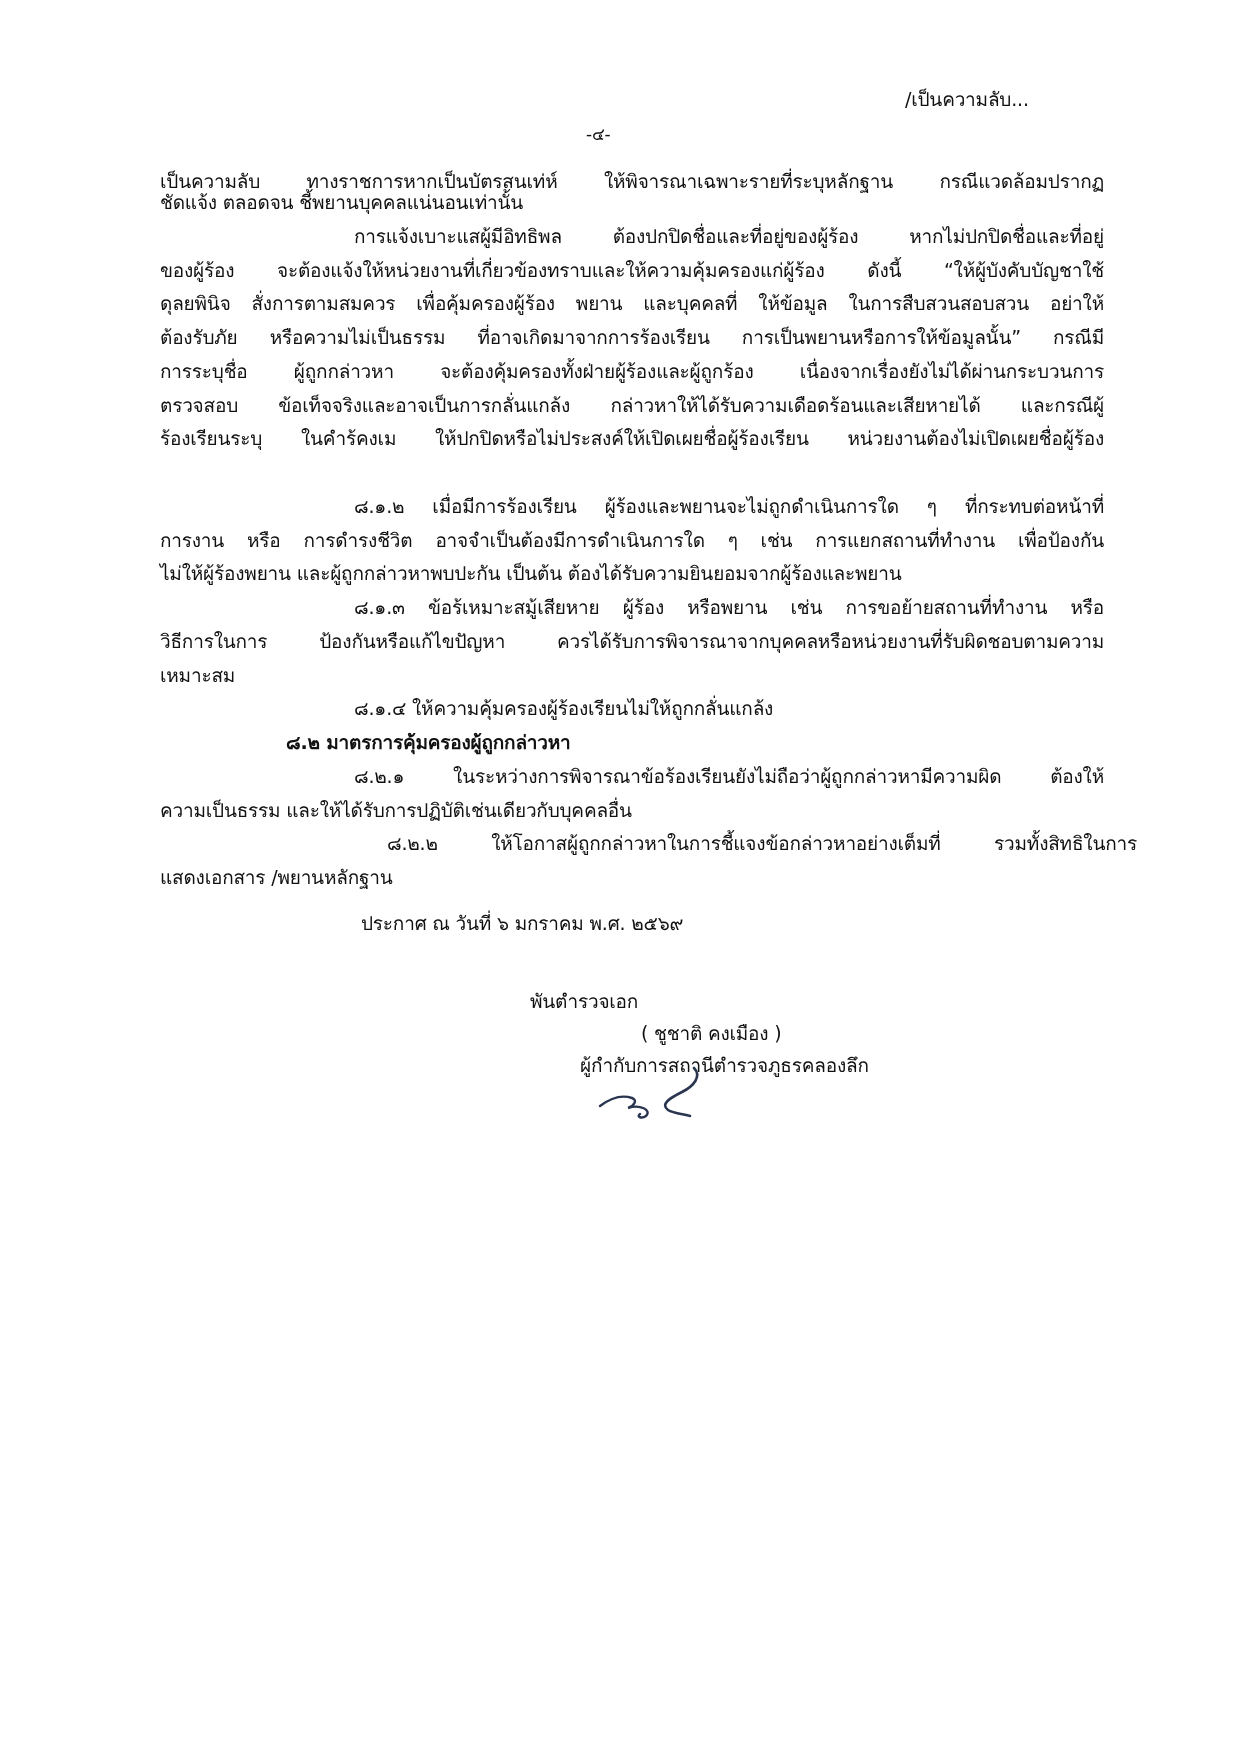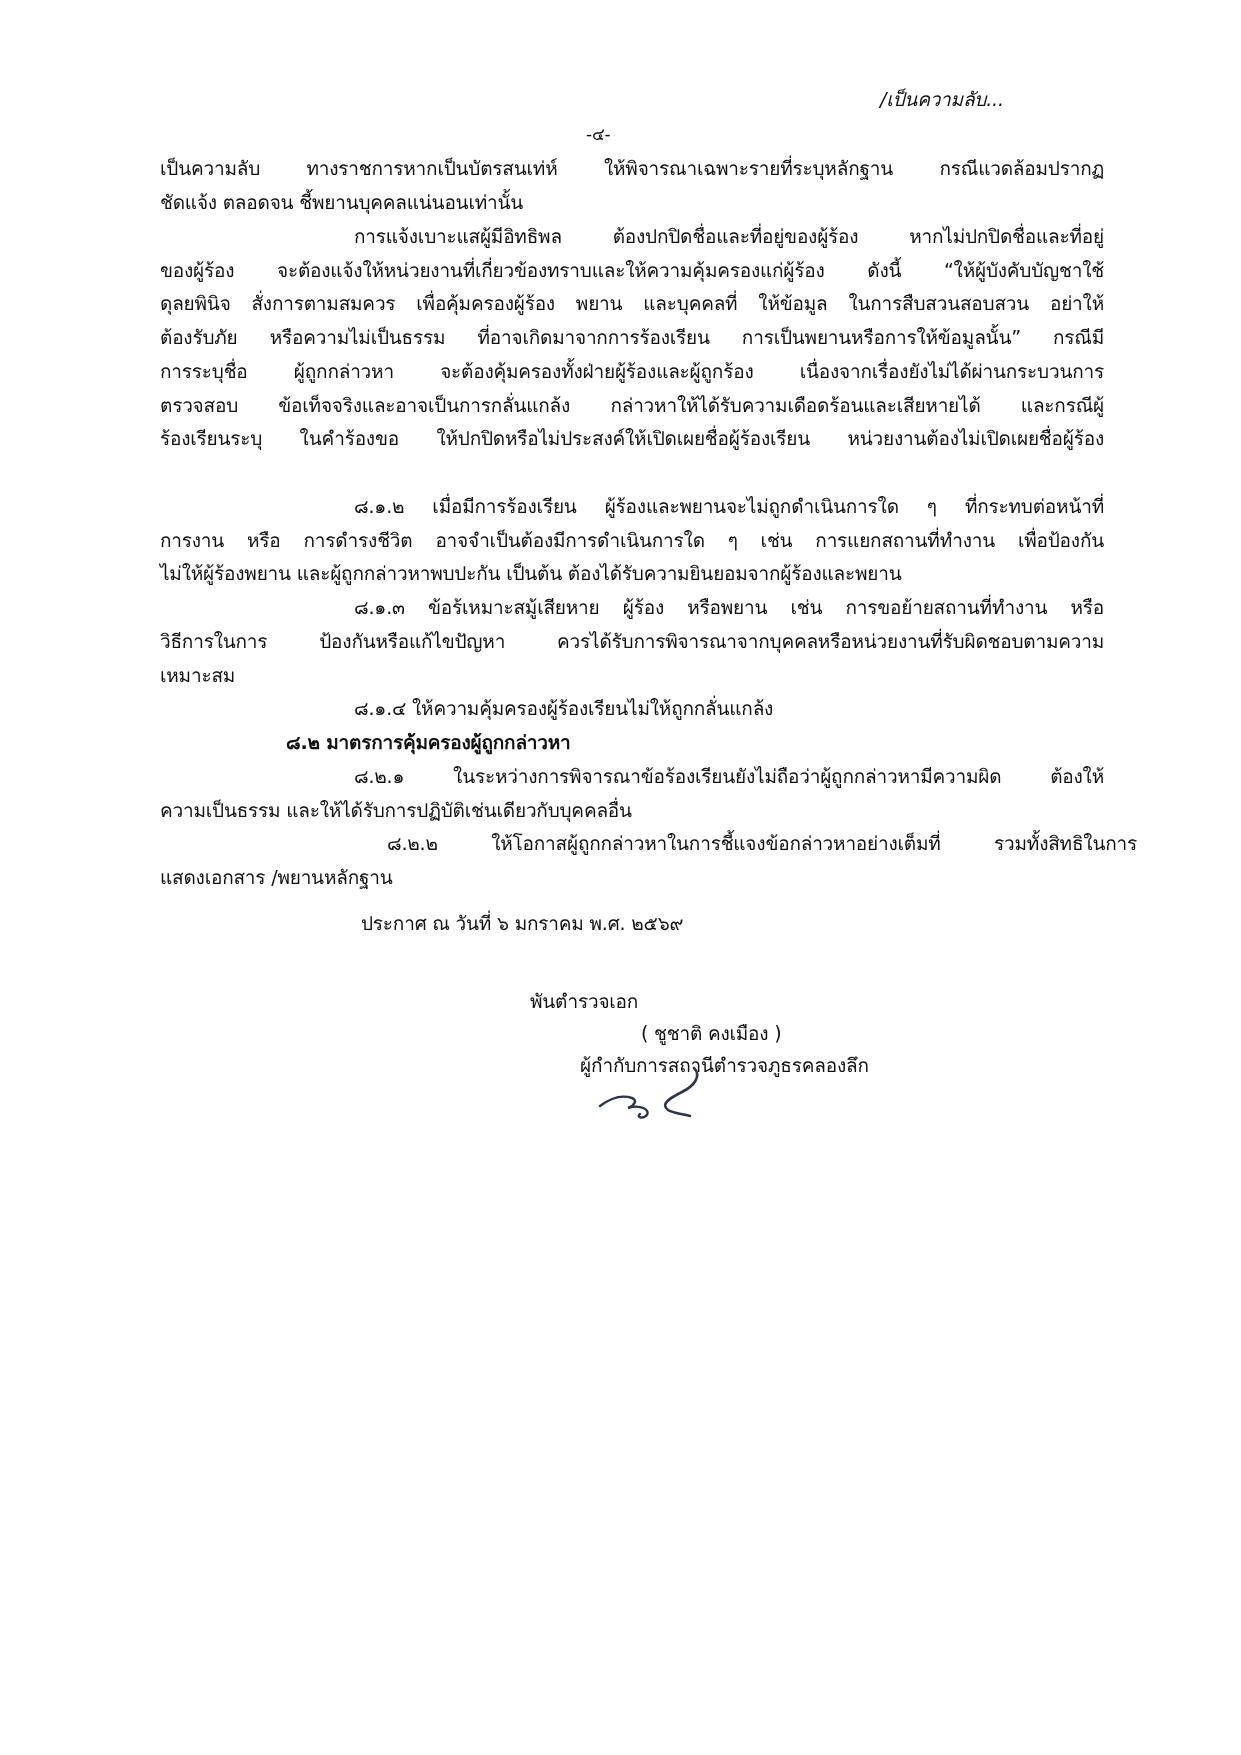--- a/index.html
+++ b/index.html
@@ -34,33 +34,33 @@
     text-align-last: justify;
   }
   .bold { font-weight: bold; }
   .sig-svg { position: absolute; left: 598px; top: 1064px; }
 </style>
 </head>
 <body>
 
 <div class="page">
 
-  <div class="line" style="left:880px; top:86px;font-style:italic;">/เป็นความลับ...</div>
+  <div class="line" style="left:905px; top:86px;">/เป็นความลับ...</div>
   <div class="line" style="left:586px; top:121px; font-size:17px;">-๔-</div>
 
-  <div class="line justify" style="top:155px;">เป็นความลับ   ทางราชการหากเป็นบัตรสนเท่ห์ ให้พิจารณาเฉพาะรายที่ระบุหลักฐาน กรณีแวดล้อมปรากฏ</div>
+  <div class="line justify" style="top:168px;">เป็นความลับ   ทางราชการหากเป็นบัตรสนเท่ห์ ให้พิจารณาเฉพาะรายที่ระบุหลักฐาน กรณีแวดล้อมปรากฏ</div>
   <div class="line" style="left:160px; top:189px;">ชัดแจ้ง ตลอดจน ชี้พยานบุคคลแน่นอนเท่านั้น</div>
 
   <div class="line" style="left:354px; top:223px; width:750px; text-align:justify; text-align-last:justify;">การแจ้งเบาะแสผู้มีอิทธิพล ต้องปกปิดชื่อและที่อยู่ของผู้ร้อง หากไม่ปกปิดชื่อและที่อยู่</div>
   <div class="line justify" style="top:257px;">ของผู้ร้อง  จะต้องแจ้งให้หน่วยงานที่เกี่ยวข้องทราบและให้ความคุ้มครองแก่ผู้ร้อง ดังนี้ “ให้ผู้บังคับบัญชาใช้</div>
   <div class="line justify" style="top:290px;">ดุลยพินิจ สั่งการตามสมควร เพื่อคุ้มครองผู้ร้อง พยาน และบุคคลที่ ให้ข้อมูล ในการสืบสวนสอบสวน อย่าให้</div>
   <div class="line justify" style="top:324px;">ต้องรับภัย  หรือความไม่เป็นธรรม ที่อาจเกิดมาจากการร้องเรียน การเป็นพยานหรือการให้ข้อมูลนั้น” กรณีมี</div>
   <div class="line justify" style="top:358px;">การระบุชื่อ  ผู้ถูกกล่าวหา จะต้องคุ้มครองทั้งฝ่ายผู้ร้องและผู้ถูกร้อง เนื่องจากเรื่องยังไม่ได้ผ่านกระบวนการ</div>
   <div class="line justify" style="top:392px;">ตรวจสอบ  ข้อเท็จจริงและอาจเป็นการกลั่นแกล้ง กล่าวหาให้ได้รับความเดือดร้อนและเสียหายได้ และกรณีผู้</div>
-  <div class="line justify" style="top:425px;">ร้องเรียนระบุ ในคำร้องขอ ให้ปกปิดหรือไม่ประสงค์ให้เปิดเผยชื่อผู้ร้องเรียน หน่วยงานต้องไม่เปิดเผยชื่อผู้ร้อง</div>
+  <div class="line justify" style="top:425px;">ร้องเรียนระบุ ในคำร้คงเม ให้ปกปิดหรือไม่ประสงค์ให้เปิดเผยชื่อผู้ร้องเรียน หน่วยงานต้องไม่เปิดเผยชื่อผู้ร้อง</div>
 
   <div class="line" style="left:354px; top:493px; width:750px; text-align:justify; text-align-last:justify;">๘.๑.๒  เมื่อมีการร้องเรียน ผู้ร้องและพยานจะไม่ถูกดำเนินการใด ๆ ที่กระทบต่อหน้าที่</div>
   <div class="line justify" style="top:527px;">การงาน หรือ   การดำรงชีวิต อาจจำเป็นต้องมีการดำเนินการใด ๆ เช่น การแยกสถานที่ทำงาน เพื่อป้องกัน</div>
   <div class="line" style="left:160px; top:560px;">ไม่ให้ผู้ร้องพยาน และผู้ถูกกล่าวหาพบปะกัน เป็นต้น ต้องได้รับความยินยอมจากผู้ร้องและพยาน</div>
 
   <div class="line" style="left:354px; top:594px; width:750px; text-align:justify; text-align-last:justify;">๘.๑.๓  ข้อร้เหมาะสมู้เสียหาย ผู้ร้อง หรือพยาน เช่น การขอย้ายสถานที่ทำงาน หรือ</div>
   <div class="line justify" style="top:628px;">วิธีการในการ ป้องกันหรือแก้ไขปัญหา ควรได้รับการพิจารณาจากบุคคลหรือหน่วยงานที่รับผิดชอบตามความ</div>
   <div class="line" style="left:160px; top:662px;">เหมาะสม</div>
 
   <div class="line" style="left:354px; top:695px;text-align:right;">๘.๑.๔ ให้ความคุ้มครองผู้ร้องเรียนไม่ให้ถูกกลั่นแกล้ง</div>

